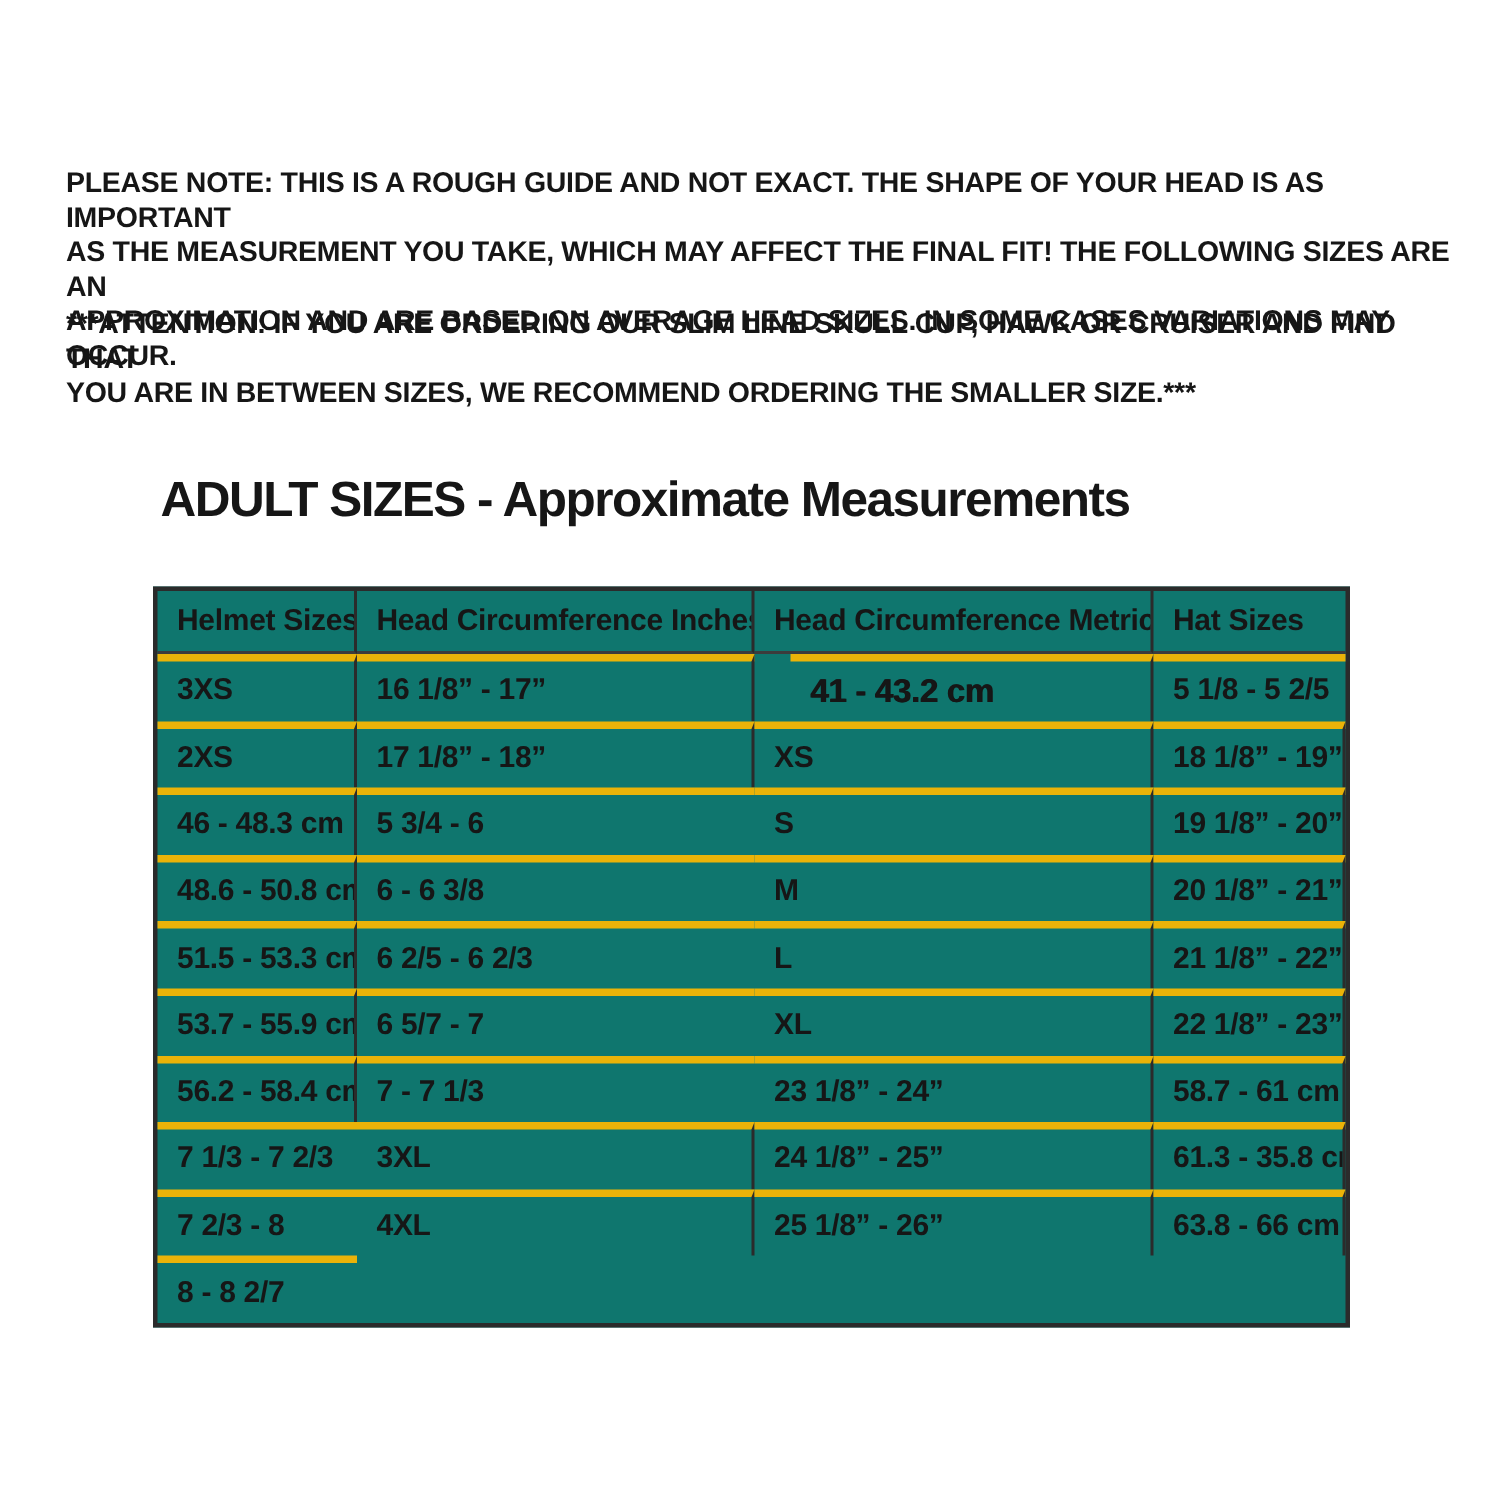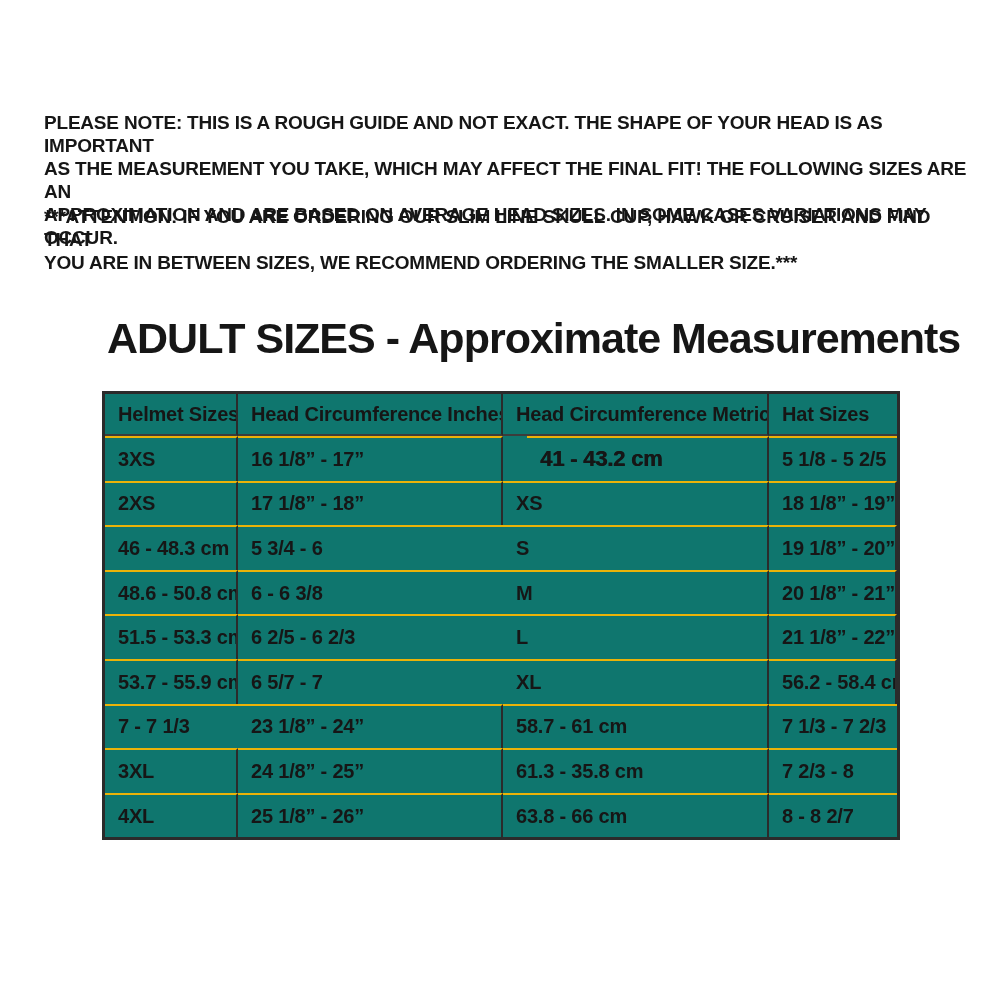--- a/index.html
+++ b/index.html
@@ -24,21 +24,21 @@
     line-height: 23px;
     letter-spacing: -0.2px;
     white-space: pre-line;
   }
   .note-1 { top: 111px; }
   .note-2 { top: 205px; }
   .page-title {
     position: absolute;
     left: 107px;
     top: 314px;
-    font-size: 43px;
+    font-size: 33px;
     font-weight: bold;
     letter-spacing: -1px;
     white-space: nowrap;
   }
   .sizes-table {
     position: absolute;
     left: 102px;
     top: 391px;
     width: 792px;
     display: grid;
@@ -48,21 +48,21 @@
   }
   .cell {
     display: flex;
     align-items: center;
     padding-left: 13px;
     box-sizing: border-box;
     font-weight: bold;
     font-size: 20px;
     letter-spacing: -0.2px;
     height: 44.6px;
-    border-top: 2px solid #eab308;
+    border-top: 5px solid #eab308;
     border-right: 2px solid #2b2b2b;
     white-space: nowrap;
     overflow: hidden;
   }
   .cell.c-last { border-right: none; }
   .cell.hdr {
     height: 42px;
     border-top: none;
     border-bottom: 2px solid #3c3c3c;
   }
@@ -114,20 +114,21 @@
     <div class="cell">20 1/8” - 21”</div>
     <div class="cell">51.5 - 53.3 cm</div>
     <div class="cell c-last">6 2/5 - 6 2/3</div>
 
     <div class="cell">L</div>
     <div class="cell">21 1/8” - 22”</div>
     <div class="cell">53.7 - 55.9 cm</div>
     <div class="cell c-last">6 5/7 - 7</div>
 
     <div class="cell">XL</div>
+    <div class="cell">22 1/8” - 23”</div>
     <div class="cell">56.2 - 58.4 cm</div>
     <div class="cell c-last">7 - 7 1/3</div>
 
     <div class="cell">23 1/8” - 24”</div>
     <div class="cell">58.7 - 61 cm</div>
     <div class="cell c-last">7 1/3 - 7 2/3</div>
 
     <div class="cell">3XL</div>
     <div class="cell">24 1/8” - 25”</div>
     <div class="cell">61.3 - 35.8 cm</div>

